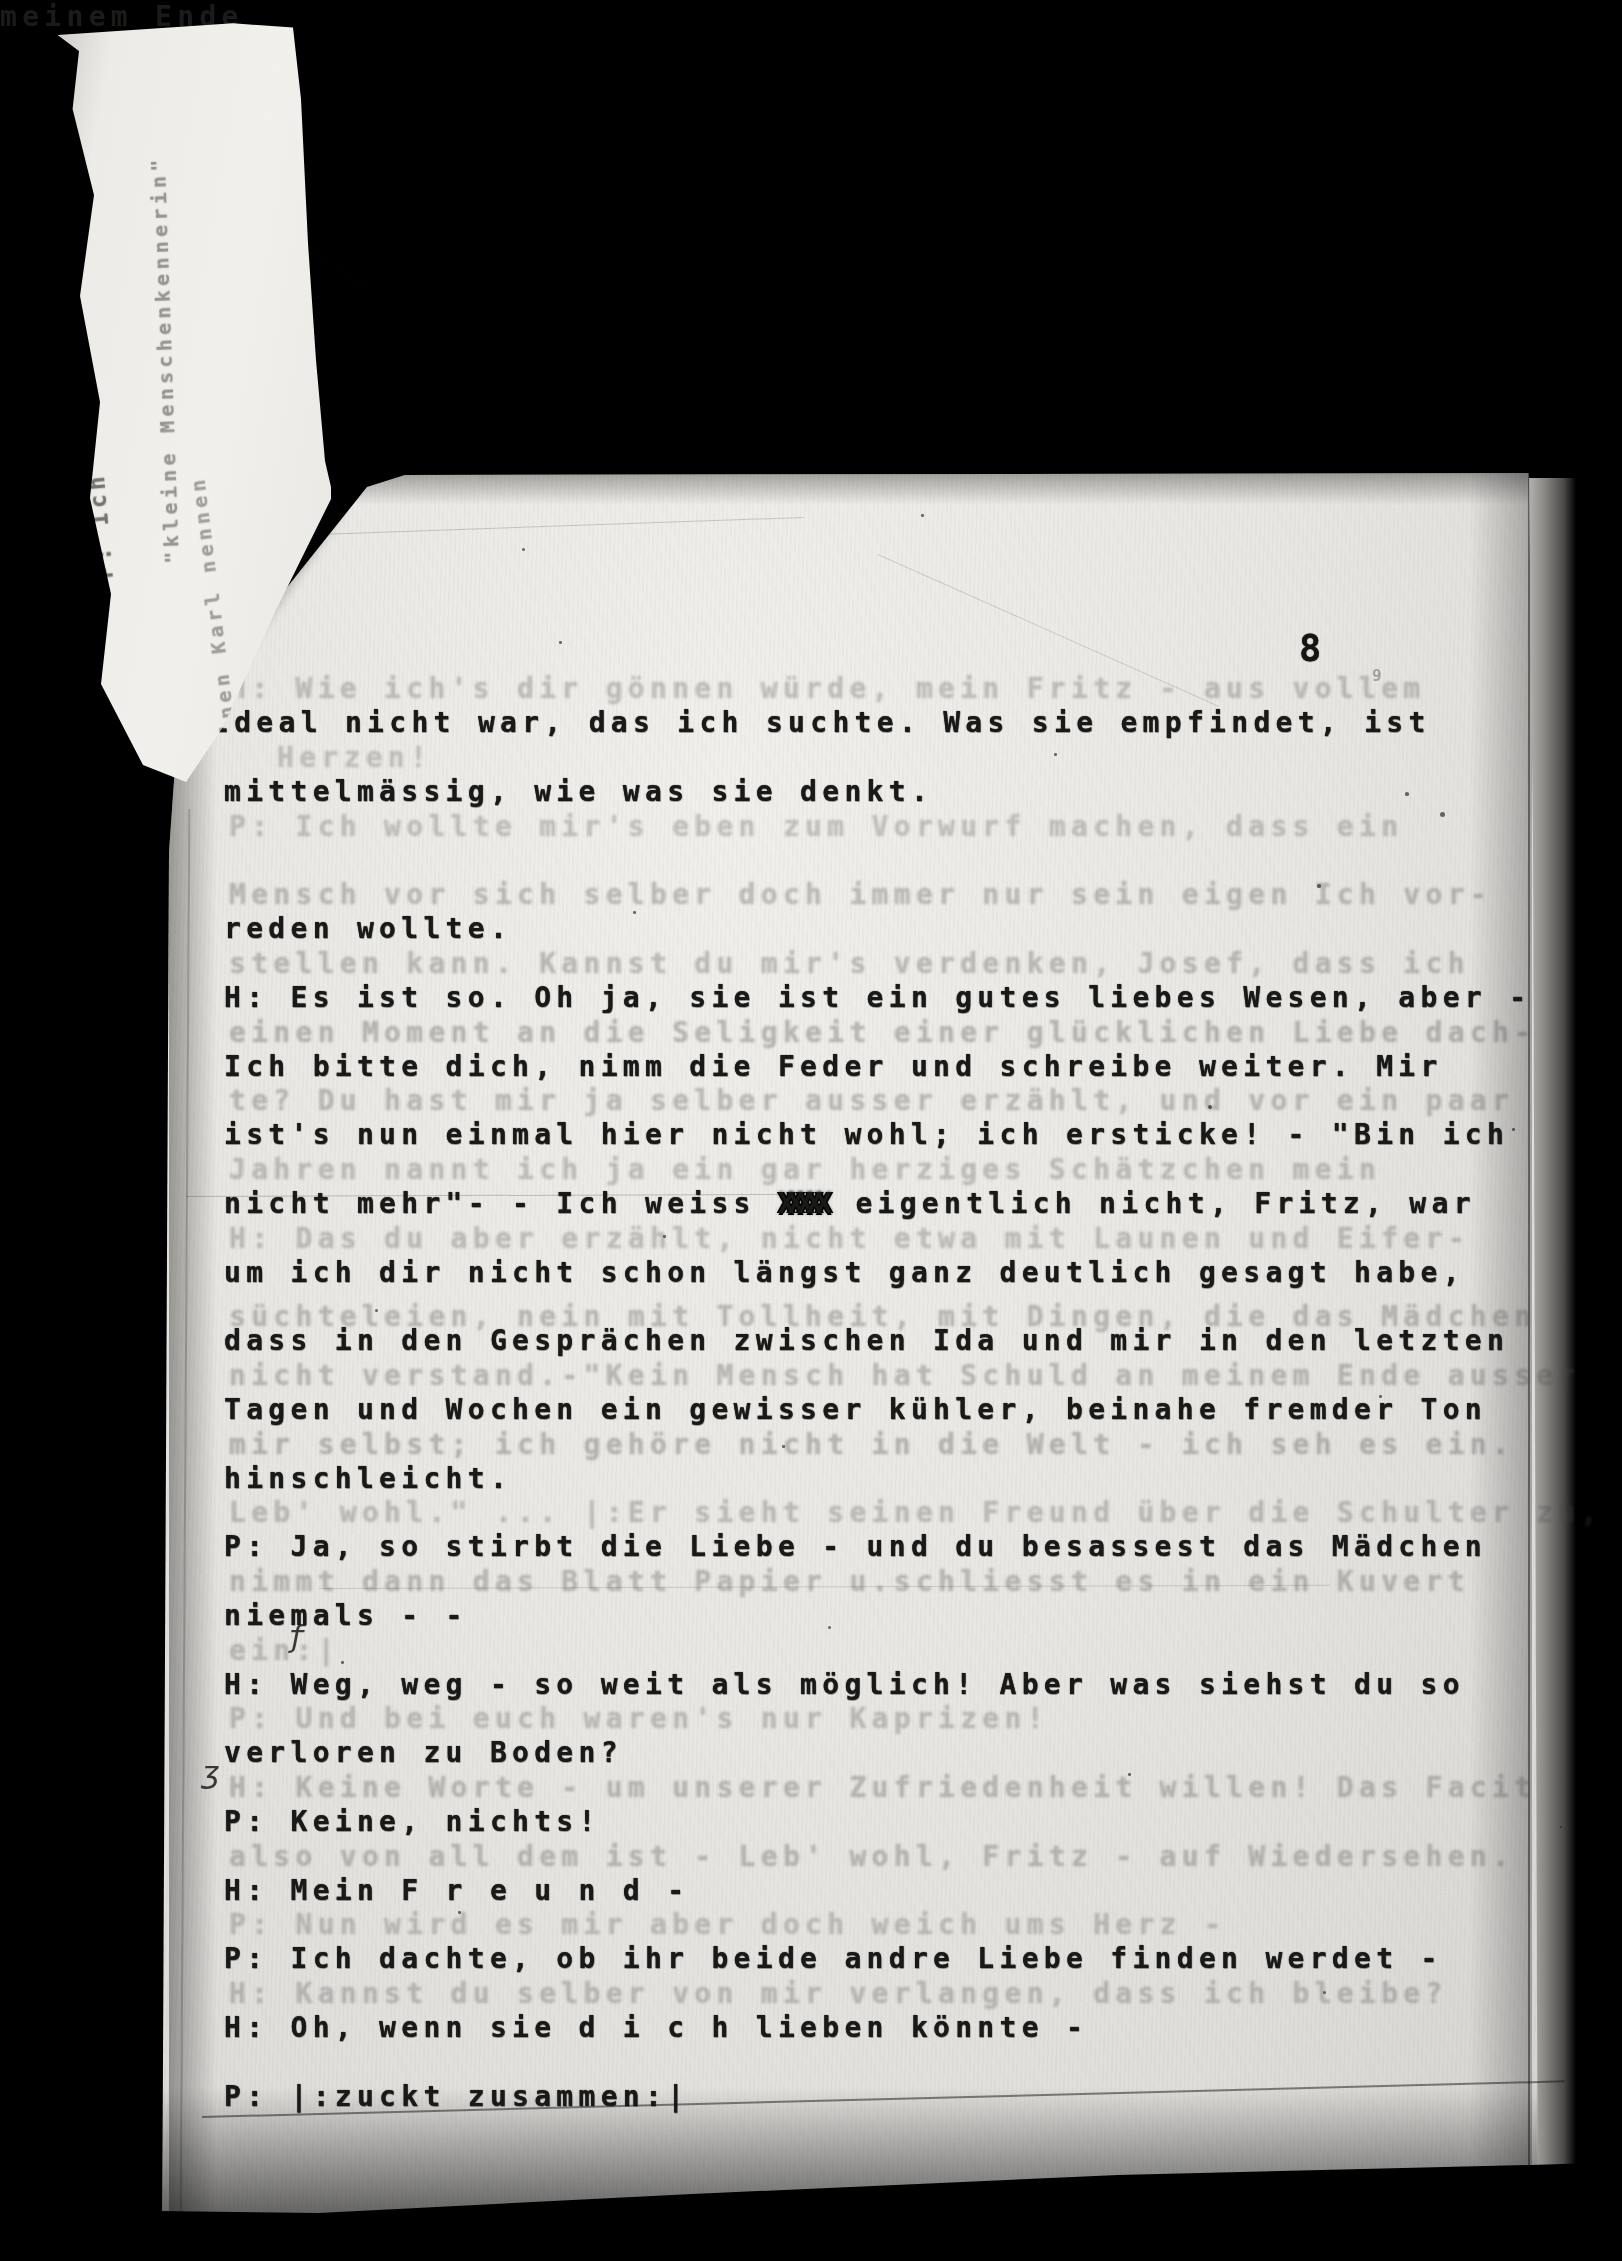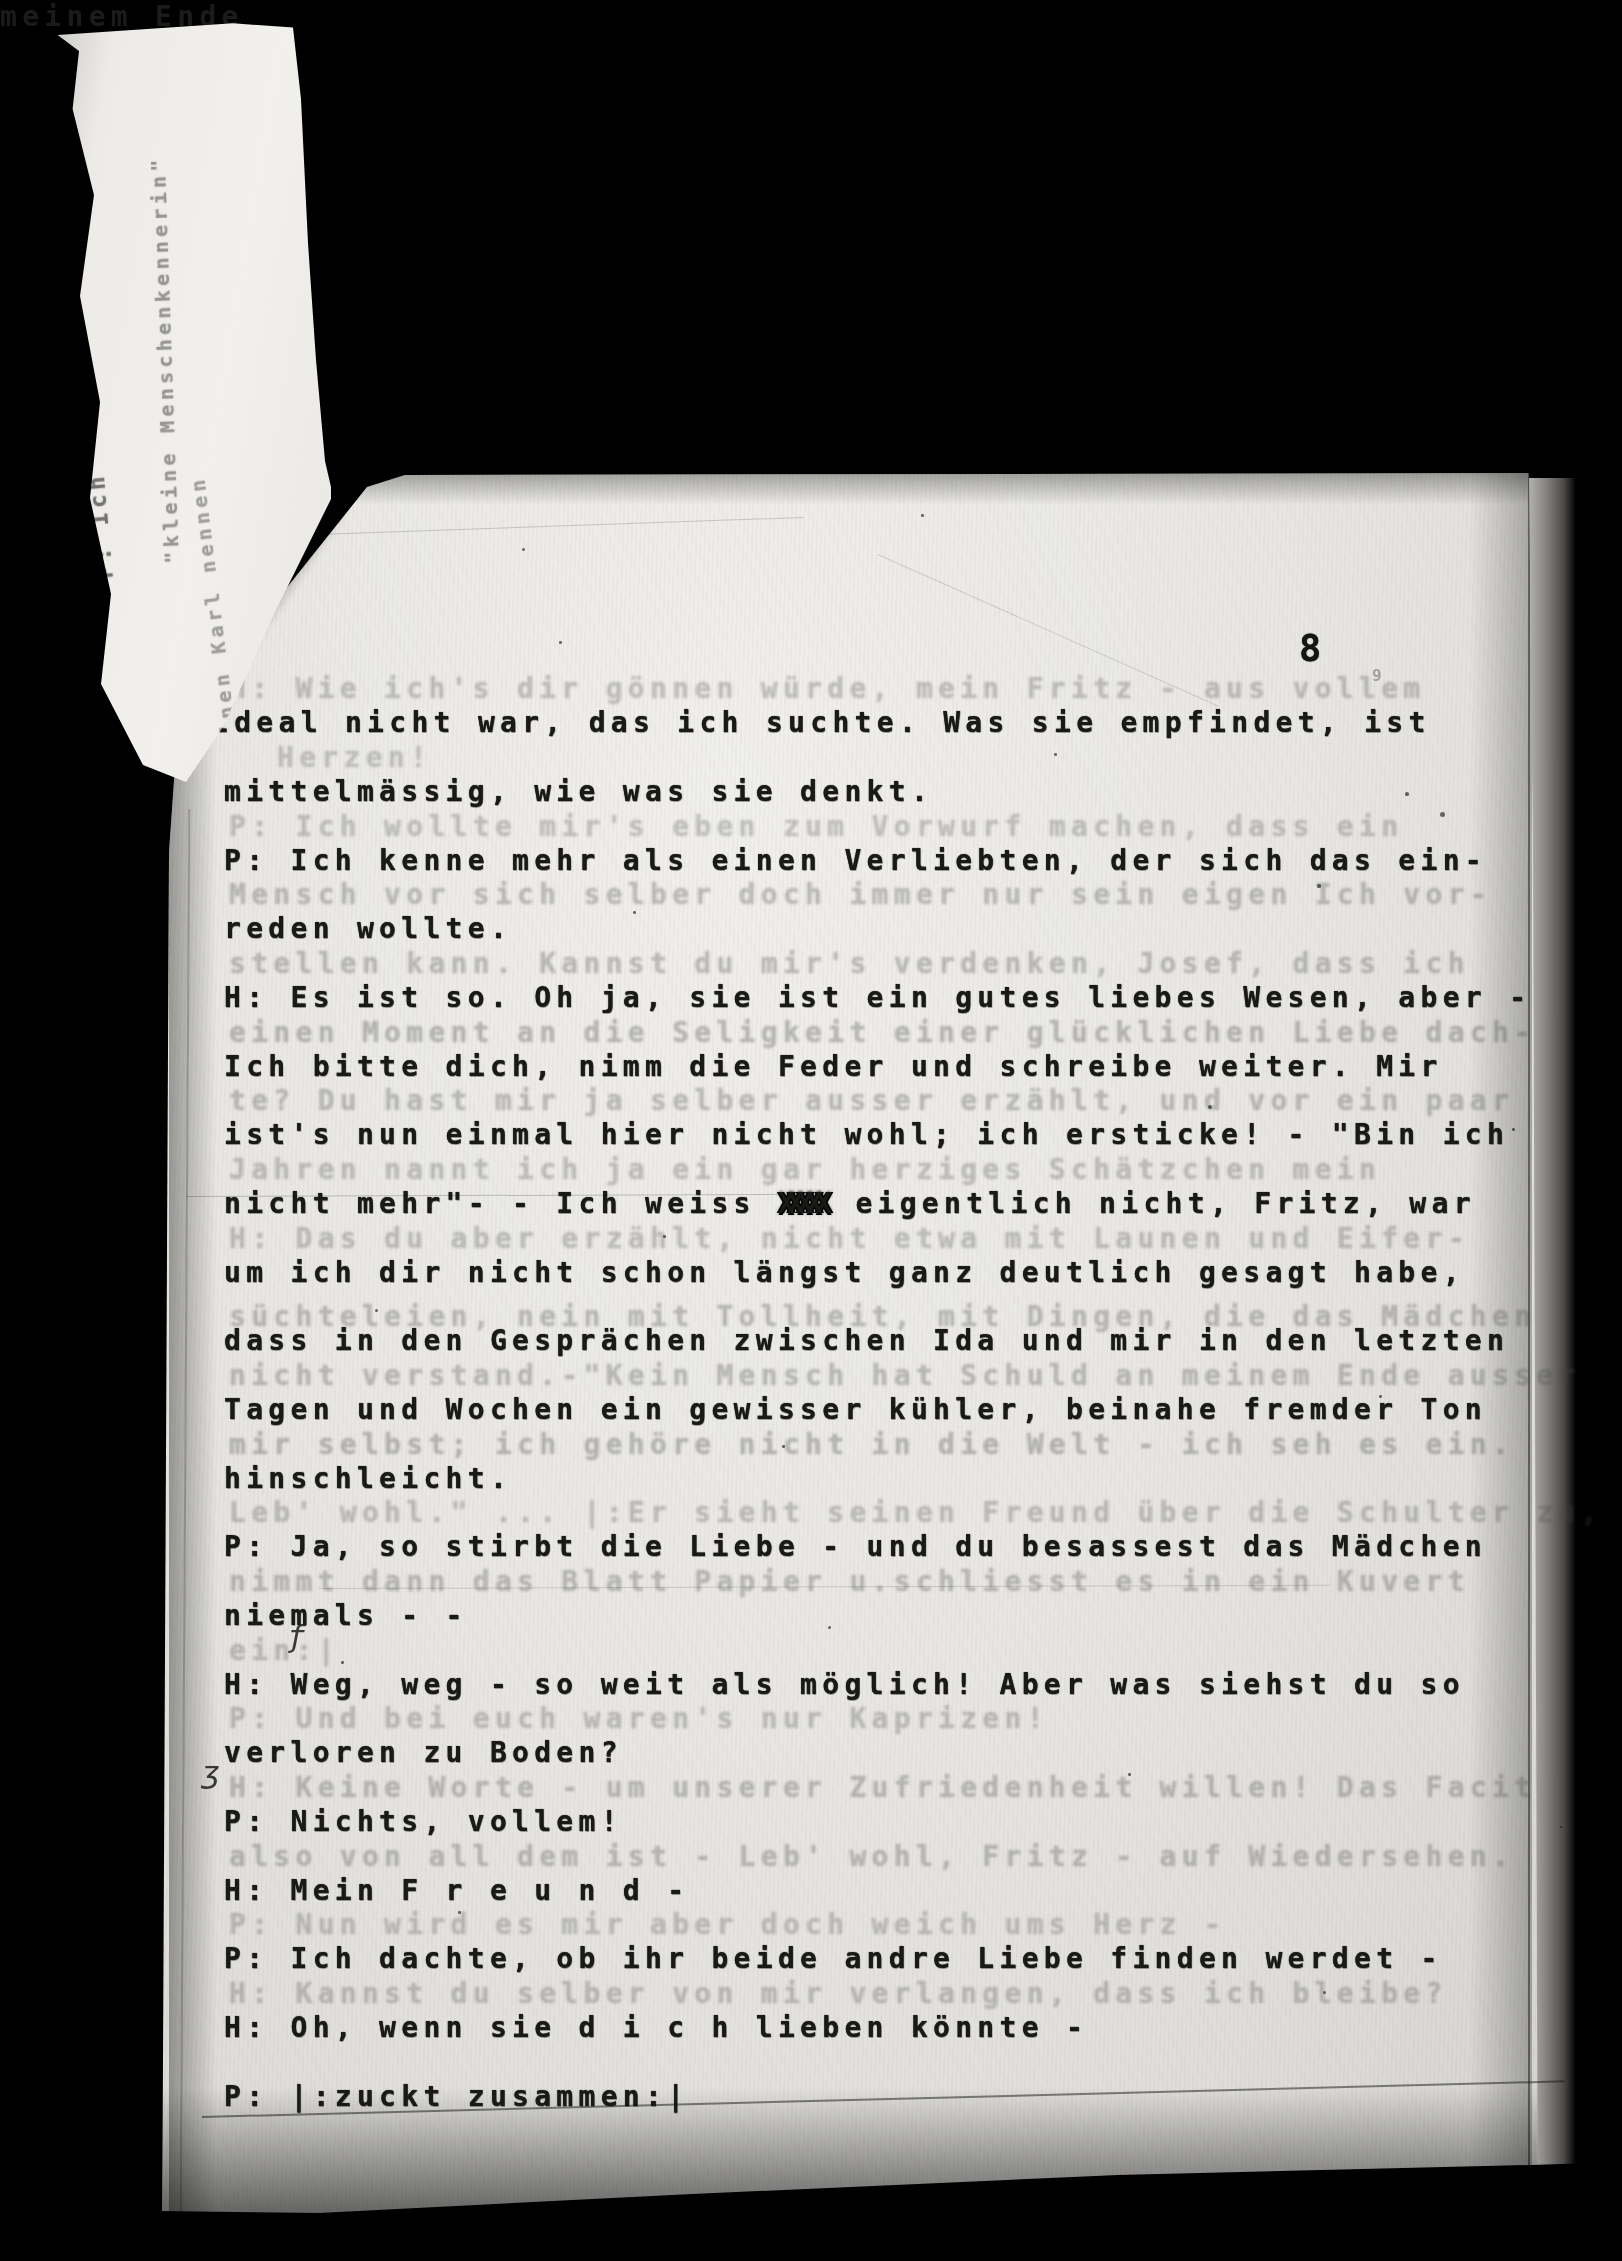--- a/index.html
+++ b/index.html
@@ -148,35 +148,34 @@
       <div class="ghost-line" style="top: 1702px; left: 229px; opacity: 0.28;">P: Und bei euch waren's nur Kaprizen!</div>
       <div class="ghost-line" style="top: 1771px; left: 229px; opacity: 0.3;">H: Keine Worte - um unserer Zufriedenheit willen! Das Facit</div>
       <div class="ghost-line" style="top: 1840px; left: 229px; opacity: 0.3;">also von all dem ist - Leb' wohl, Fritz - auf Wiedersehen.</div>
       <div class="ghost-line" style="top: 1908px; left: 229px; opacity: 0.27;">P: Nun wird es mir aber doch weich ums Herz -</div>
       <div class="ghost-line" style="top: 1977px; left: 229px; opacity: 0.28;">H: Kannst du selber von mir verlangen, dass ich bleibe?</div>
     </div>
 
   <div id="typed-layer">
       <div class="typed-line" style="top: 706px; left: 212px;">Ideal nicht war, das ich suchte. Was sie empfindet, ist</div>
       <div class="typed-line" style="top: 775px; left: 224px;">mittelmässig, wie was sie denkt.</div>
-      <div class="typed-line" style="top: 844px; left: 224px;">P: Ich kenne mehr als einen Verliebten, der sich das ein-</div>
       <div class="typed-line" style="top: 912px; left: 224px;">reden wollte.</div>
       <div class="typed-line" style="top: 981px; left: 224px;">H: Es ist so. Oh ja, sie ist ein gutes liebes Wesen, aber -</div>
       <div class="typed-line" style="top: 1050px; left: 224px;">Ich bitte dich, nimm die Feder und schreibe weiter. Mir</div>
       <div class="typed-line" style="top: 1118px; left: 224px;">ist's nun einmal hier nicht wohl; ich ersticke! - "Bin ich</div>
       <div class="typed-line" style="top: 1187px; left: 224px;">nicht mehr"- - Ich weiss <span class="blot">XXXXX</span> eigentlich nicht, Fritz, war</div>
       <div class="typed-line" style="top: 1256px; left: 224px;">um ich dir nicht schon längst ganz deutlich gesagt habe,</div>
       <div class="typed-line" style="top: 1393px; left: 224px;">Tagen und Wochen ein gewisser kühler, beinahe fremder Ton</div>
       <div class="typed-line" style="top: 1324px; left: 224px;">dass in den Gesprächen zwischen Ida und mir in den letzten</div>
       <div class="typed-line" style="top: 1462px; left: 224px;">hinschleicht.</div>
       <div class="typed-line" style="top: 1530px; left: 224px;">P: Ja, so stirbt die Liebe - und du besassest das Mädchen</div>
       <div class="typed-line" style="top: 1599px; left: 224px;">niemals - -</div>
       <div class="typed-line" style="top: 1668px; left: 224px;">H: Weg, weg - so weit als möglich! Aber was siehst du so</div>
       <div class="typed-line" style="top: 1736px; left: 224px;">verloren zu Boden?</div>
-      <div class="typed-line" style="top: 1805px; left: 224px;">P: Nichts, vollem!</div>
+      <div class="typed-line" style="top: 1805px; left: 224px;">P: Keine, nichts!</div>
       <div class="typed-line" style="top: 1874px; left: 224px;">H: Mein F r e u n d  -</div>
       <div class="typed-line" style="top: 1942px; left: 224px;">P: Ich dachte, ob ihr beide andre Liebe finden werdet -</div>
       <div class="typed-line" style="top: 2011px; left: 224px;">H: Oh, wenn sie d i c h  lieben könnte -</div>
       <div class="typed-line" style="top: 2080px; left: 224px;">P: |:zuckt zusammen:|</div>
     </div>
 
   <div id="page-number">8</div>
   <div id="ghost-page-number">9</div>
   <div id="ghost-overlay">meinem Ende</div>
 

